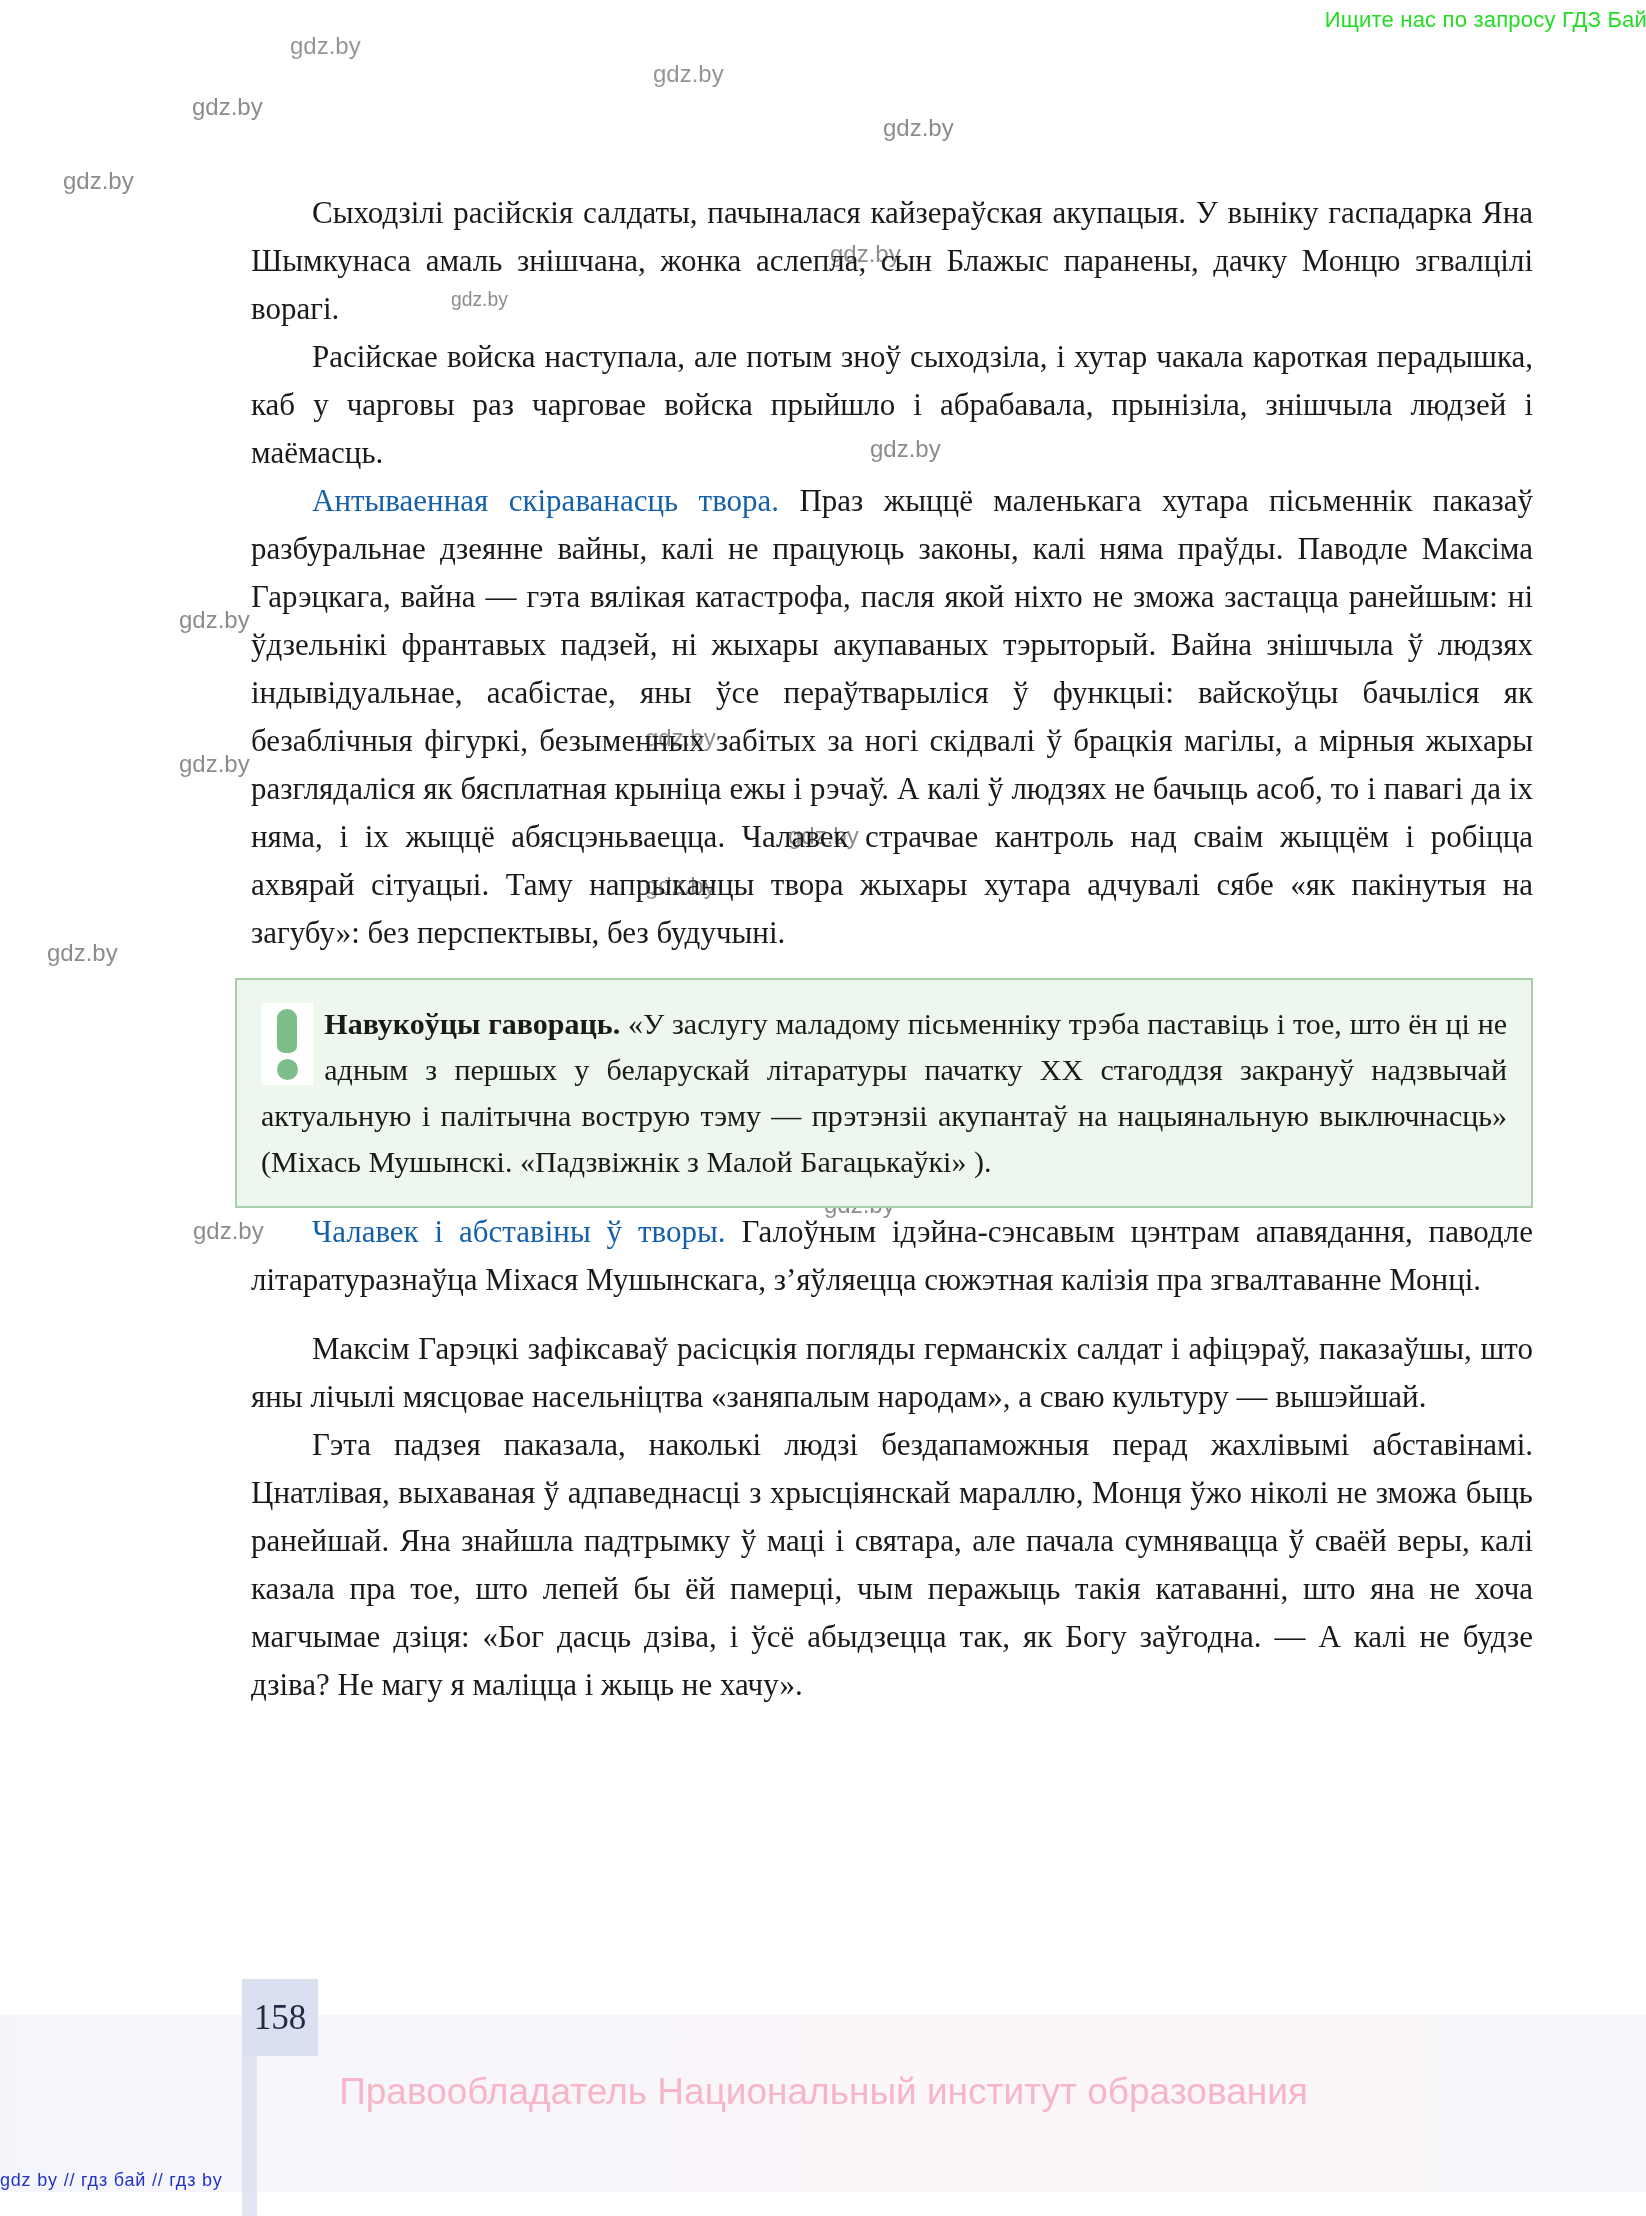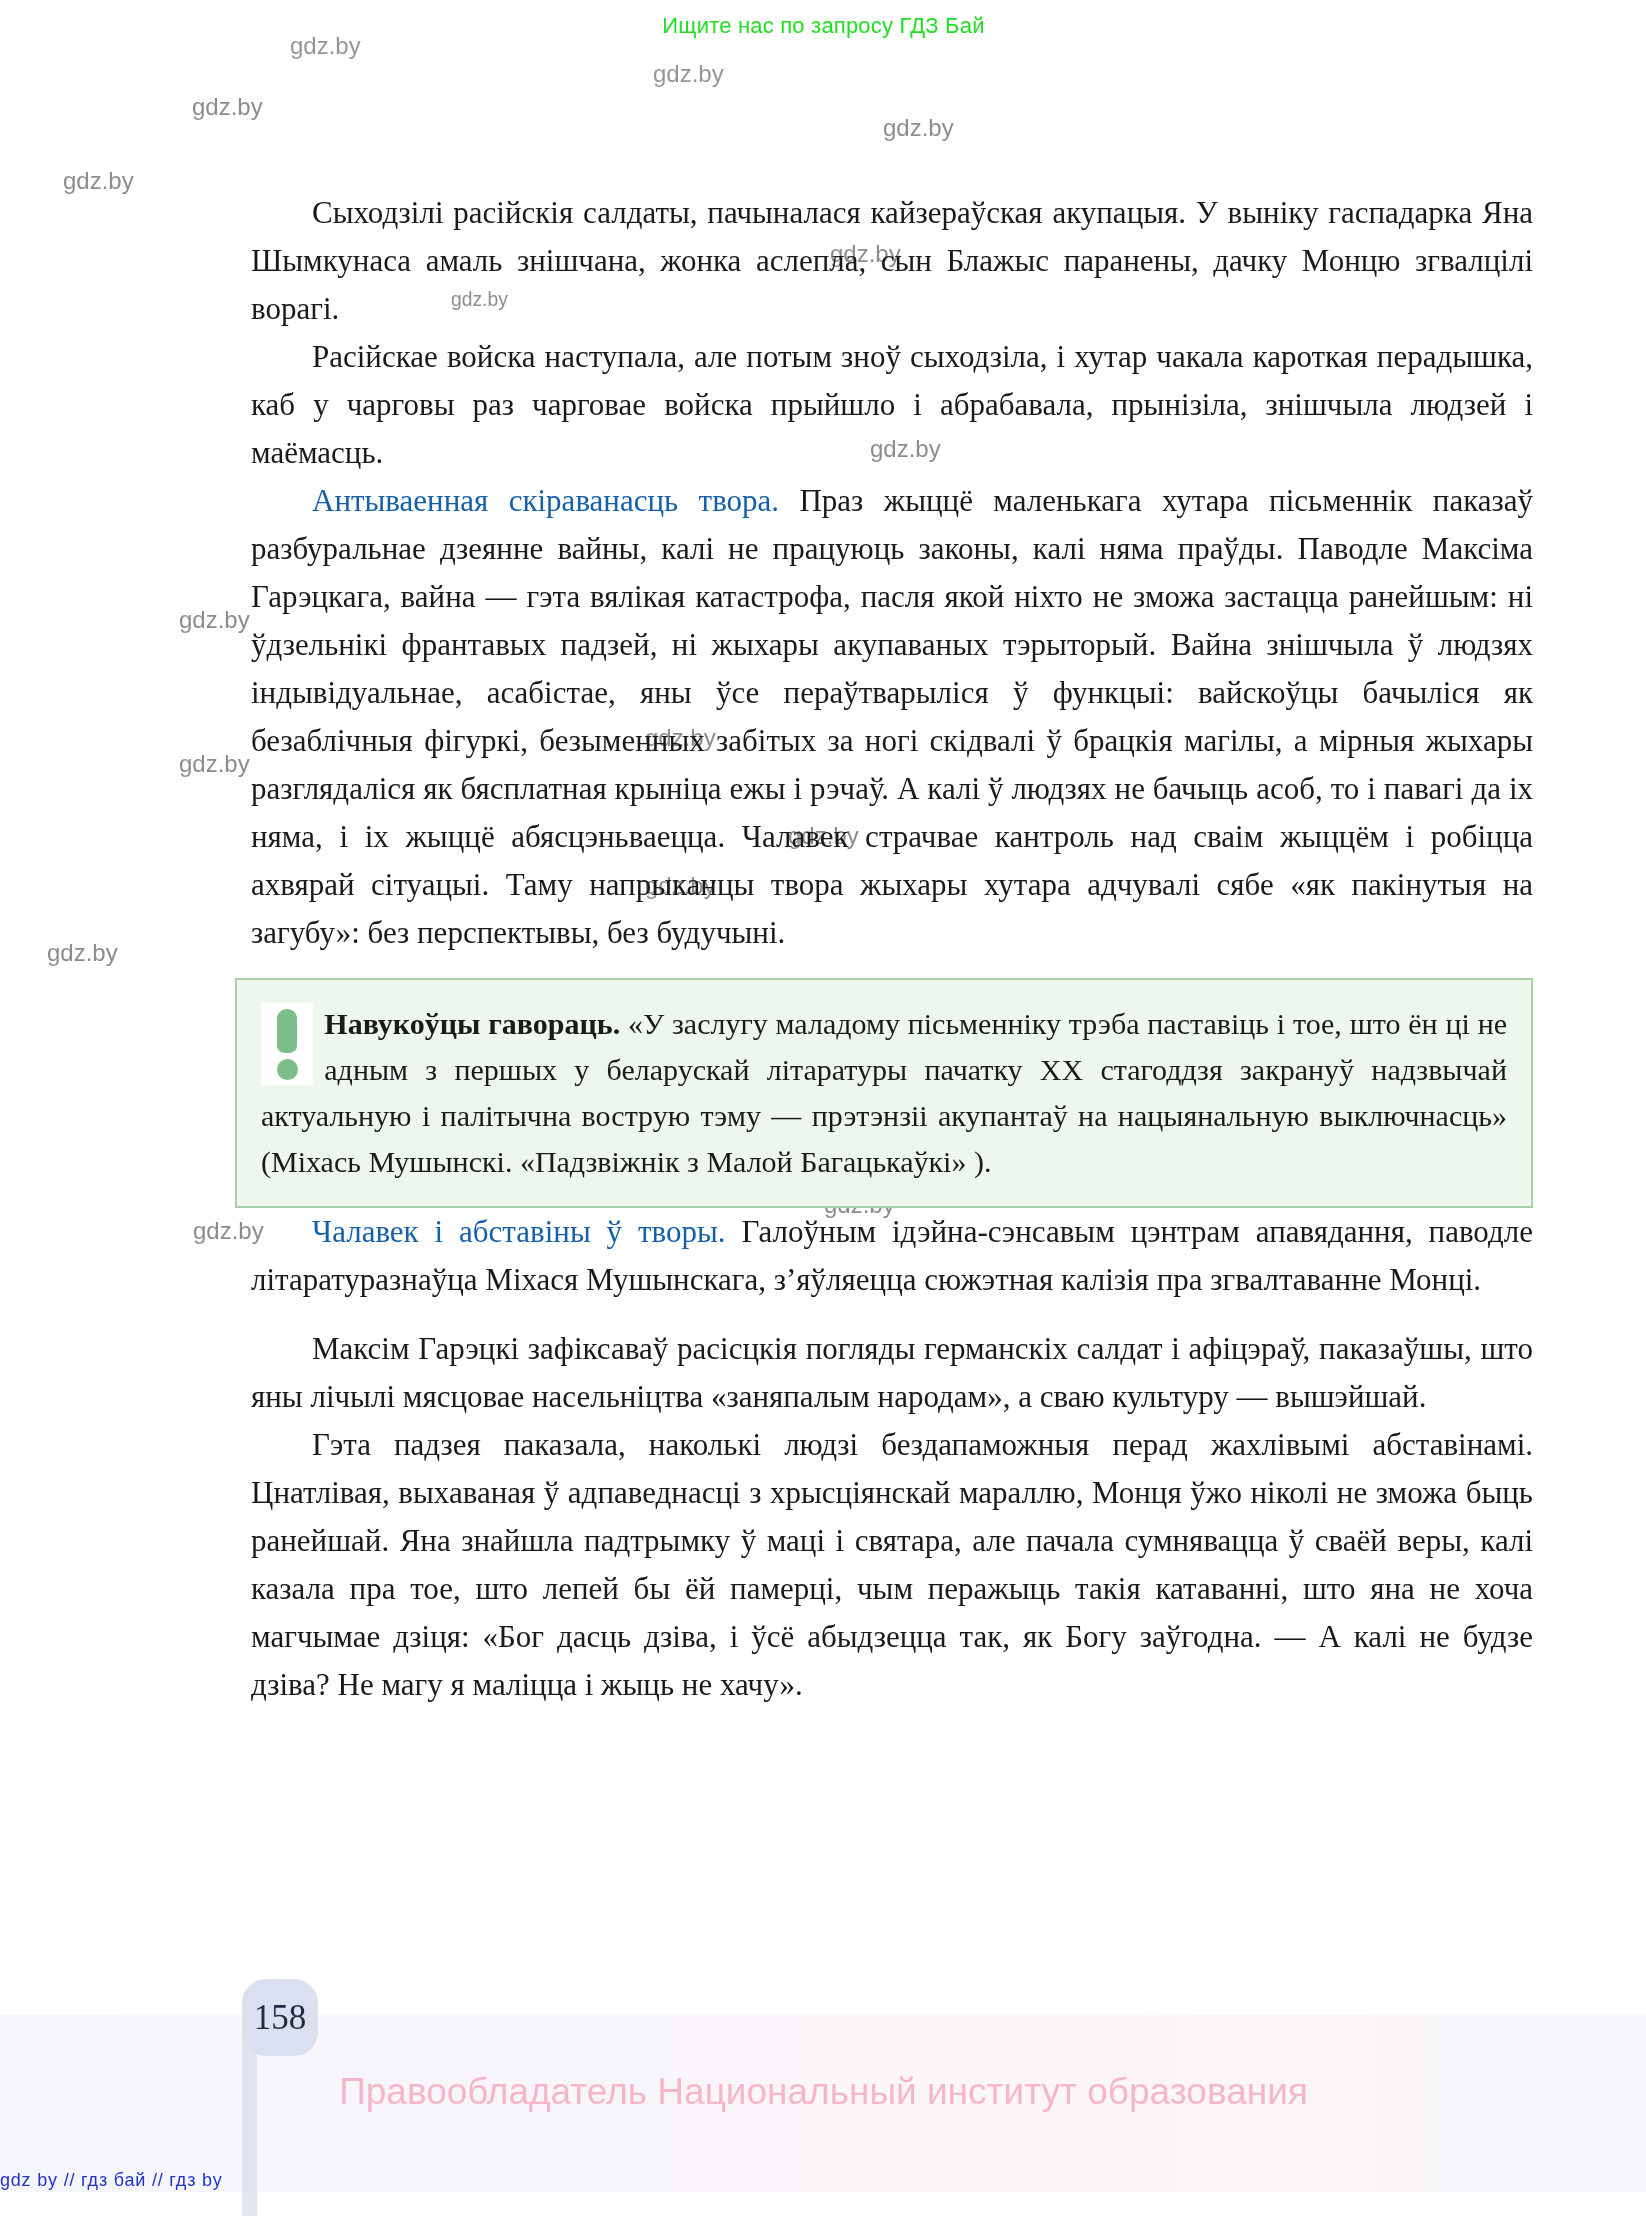--- a/index.html
+++ b/index.html
@@ -17,26 +17,26 @@
     background: #ffffff;
     overflow: hidden;
   }
 
   
   .promo-banner {
     position: absolute;
     top: 0;
     left: 0;
     width: 100%;
-    text-align: center;
+    text-align: right;
     font-family: "Liberation Sans", sans-serif;
     font-size: 22px;
     color: #22dd22;
     letter-spacing: 0.2px;
-    padding-top: 13px;
+    padding-top: 7px;
   }
 
   
   .content {
     position: absolute;
     left: 235px;
     top: 189px;
     width: 1298px;
   }
 
@@ -107,21 +107,20 @@
     left: 242px;
     top: 1979px;
     width: 76px;
     height: 77px;
     background: #dbe0f0;
     font-size: 35px;
     color: #222a44;
     display: flex;
     align-items: center;
     justify-content: center;
-    border-radius: 24px;
   }
 
   
   .tint-band {
     position: absolute;
     left: 0;
     top: 2015px;
     width: 100%;
     height: 177px;
     background: linear-gradient(90deg,#f3f4fb 0%, #f7f4fa 35%, #fbf4f7 70%, #f6f5fb 100%);

